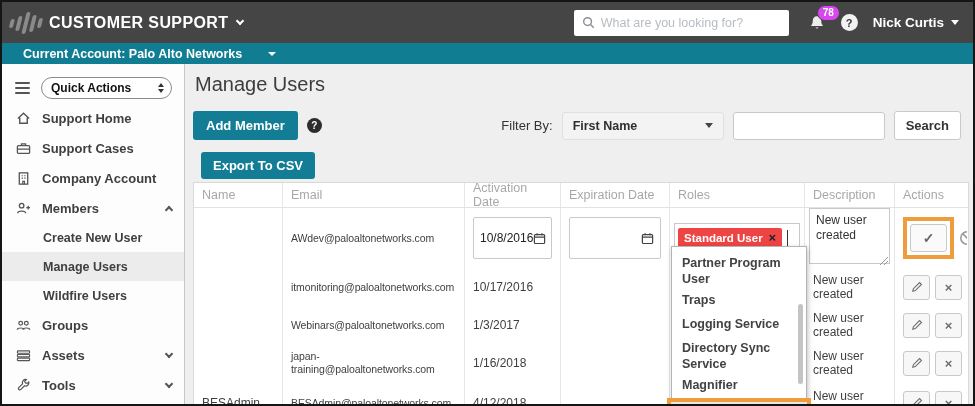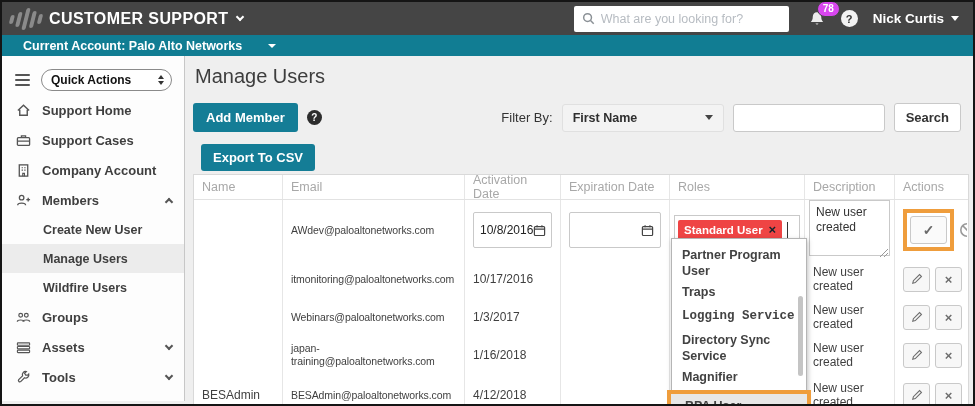--- a/index.html
+++ b/index.html
@@ -1,20 +1,20 @@
 <!DOCTYPE html>
 <html><head>
 <meta charset="utf-8">
 <style>
   * { box-sizing:border-box; margin:0; padding:0; font-family:"Liberation Sans", sans-serif; }
   body { background:#fff; }
   .frame { width:975px; height:406px; border:2px solid #151515; overflow:hidden; background:#efefef; }
 
   
-  .topbar { height:33px; background:#454545; display:flex; align-items:center; padding:0 14px 0 8px; }
+  .topbar { height:41px; background:#454545; display:flex; align-items:center; padding:0 14px 0 8px; }
   .logo-bars { display:flex; align-items:center; gap:3px; transform:skewX(-14deg); margin-right:7px; }
   .logo-bars i { display:block; width:4px; background:#8a8a8a; border-radius:3px; }
   .brand-text { color:#fff; font-size:16px; font-weight:700; letter-spacing:.4px; }
   .chev { display:inline-block; width:6px; height:6px; border-right:2px solid currentColor; border-bottom:2px solid currentColor; }
   .chev.down { transform:rotate(45deg); margin-top:-3px; }
   .chev.up { transform:rotate(-135deg); margin-top:3px; }
   .brand-chev { color:#fff; margin-left:9px; }
   .top-right { margin-left:auto; display:flex; align-items:center; gap:15px; }
   .searchbox { width:215px; height:26px; background:#fff; border-radius:2px; display:flex; align-items:center; padding:0 8px; gap:6px; }
   .searchbox input { border:0; outline:0; width:100%; font-size:12.5px; color:#333; }
@@ -66,21 +66,21 @@
   .trow > div { border-right:1px solid #e6e6e6; padding:0 8px; display:flex; align-items:center; overflow:hidden; }
   .trow > div:last-child { border-right:0; }
   .thead { height:25px; border-bottom:1px solid #e2e2e2; }
   .thead > div { color:#a8a8a8; font-size:12.5px; }
   .r1 { height:60px; }
   .rx { height:38px; }
   .r5 { height:42px; }
   .cell-text { font-size:12px; color:#3f3f3f; line-height:14px; }
   .cell-email { font-size:10.5px; color:#3f3f3f; white-space:nowrap; letter-spacing:-.1px; }
   .cell-email.wrap { white-space:normal; line-height:13px; }
-  .date-box { width:100%; height:36px; border:1px solid #c9c9c9; border-radius:2px; background:#fff; display:flex; align-items:center; justify-content:space-between; padding:12px 6px; font-size:12px; color:#222; }
+  .date-box { width:100%; height:42px; border:1px solid #c9c9c9; border-radius:2px; background:#fff; display:flex; align-items:center; justify-content:space-between; padding:12px 6px; font-size:12px; color:#222; }
   .tag-box { width:100%; height:30px; border:1px solid #c9c9c9; background:#fff; display:flex; align-items:center; padding:0 3px; gap:5px; }
   .role-tag { background:#ef4444; color:#fff; font-size:11.5px; font-weight:700; border-radius:2px; padding:4px 6px; display:flex; align-items:center; gap:6px; white-space:nowrap; }
   .tag-x { color:#10242b; font-size:13px; font-weight:700; line-height:10px; cursor:pointer; }
   .text-cursor { width:1px; height:16px; background:#333; }
   .desc-area { width:100%; height:56px; border:1px solid #c9c9c9; background:#fff; font-size:12px; color:#333; padding:4px 6px; resize:none; outline:0; line-height:15px; position:relative; }
   .desc-wrap { position:relative; width:100%; }
   .resize-grip { position:absolute; right:2px; bottom:3px; width:8px; height:8px;
     background:linear-gradient(135deg, transparent 0 50%, #999 50% 56%, transparent 56% 70%, #999 70% 76%, transparent 76%); }
   .action-group { display:flex; align-items:center; gap:5px; }
   .orange-box { border:4px solid #ef9d3c; padding:3px; background:rgba(255,255,255,.2); }
@@ -409,21 +409,21 @@
                   </svg>
               </button>
               <button class="mini-btn">×</button>
             </div>
           </div>
         </div>
 
         <div class="roles-dd">
           <div class="dd-item">Partner Program User</div>
           <div class="dd-item">Traps</div>
-          <div class="dd-item" style="margin-top:3px;font-family:Liberation Mono, monospace;">Logging Service</div>
+          <div class="dd-item" style="margin-top:3px;">Logging Service</div>
           <div class="dd-item" style="margin-top:3px;">Directory Sync Service</div>
           <div class="dd-item">Magnifier</div>
           <div class="dd-item dd-bpa">BPA User</div>
           <span class="dd-scrollbar"></span>
         </div>
       </div>
     </main>
   </div>
 </div>
 

